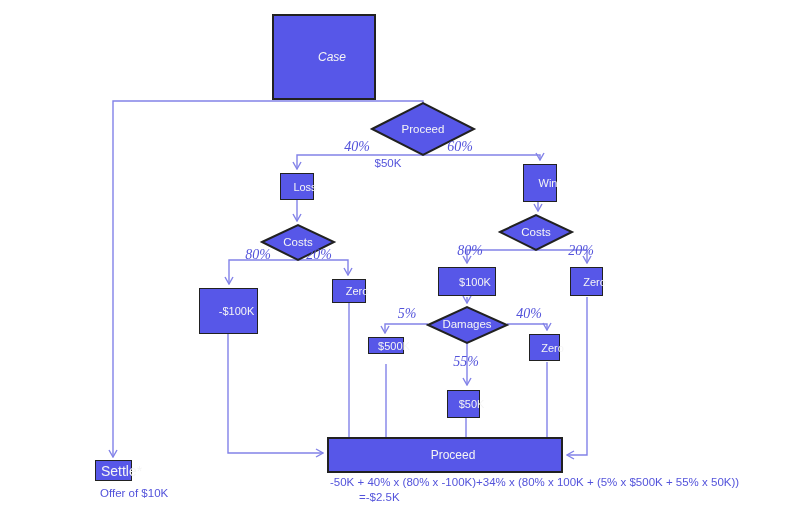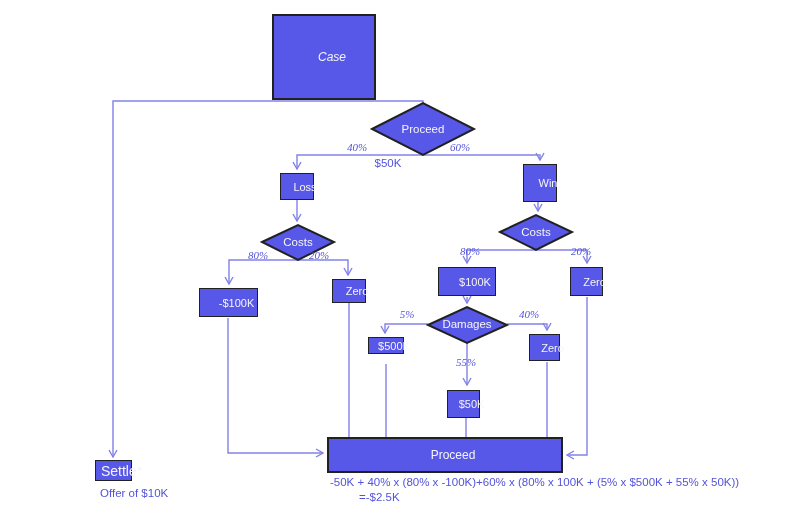--- a/index.html
+++ b/index.html
@@ -55,21 +55,21 @@
     transform: translate(-50%, -50%);
     white-space: nowrap;
     pointer-events: none;
   }
   .pct {
     position: absolute;
     z-index: 3;
     color: var(--label-text, #5353db);
     font-family: "Liberation Serif", serif;
     font-style: italic;
-    font-size: 11px;
+    font-size: 14px;
     transform: translate(-50%, -50%);
     white-space: nowrap;
   }
   .val {
     position: absolute;
     z-index: 3;
     color: var(--label-text, #5353db);
     font-size: 11.5px;
     transform: translate(-50%, -50%);
     white-space: nowrap;
@@ -119,21 +119,21 @@
     <polygon class="diamond" points="500,232 536,215 572,232 536,250"></polygon>
     <polygon class="diamond" points="428,325 467,307 507,325 467,343"></polygon>
   </svg>
 
   <div class="node root" style="left:272px; top:14px; width:104px; height:86px;">Case</div>
 
   <div class="node" style="left:280px; top:173px; width:34px; height:27px;">Loss</div>
 
   <div class="node" style="left:523px; top:164px; width:34px; height:38px;">Win</div>
 
-  <div class="node" style="left:199px; top:288px; width:59px; height:29px;">-$100K</div>
+  <div class="node" style="left:199px; top:288px; width:59px; height:46px;">-$100K</div>
 
   <div class="node" style="left:332px; top:279px; width:34px; height:24px;">Zero</div>
 
   <div class="node" style="left:438px; top:267px; width:58px; height:29px;">$100K</div>
 
   <div class="node" style="left:570px; top:267px; width:33px; height:29px;">Zero</div>
 
   <div class="node" style="left:368px; top:337px; width:36px; height:17px;">$500K</div>
 
   <div class="node" style="left:529px; top:334px; width:31px; height:27px;">Zero</div>
@@ -155,16 +155,16 @@
   <div class="pct" style="left:319px; top:255px;">20%</div>
   <div class="pct" style="left:470px; top:251px;">80%</div>
   <div class="pct" style="left:581px; top:251px;">20%</div>
   <div class="pct" style="left:407px; top:314px;">5%</div>
   <div class="pct" style="left:529px; top:314px;">40%</div>
   <div class="pct" style="left:466px; top:362px;">55%</div>
 
   <div class="val" style="left:388px; top:163px;">$50K</div>
 
   <div class="annot" style="left:100px; top:487px;">Offer of $10K</div>
-  <div class="annot" style="left:330px; top:476px;">-50K + 40% x (80% x -100K)+60% x (80% x 100K + (5% x $500K + 55% x 50K))</div>
+  <div class="annot" style="left:330px; top:476px;">-50K + 40% x (80% x -100K)+34% x (80% x 100K + (5% x $500K + 55% x 50K))</div>
   <div class="annot" style="left:330px; top:491px;margin-left:29px;">=-$2.5K</div>
 
 </div>
 
 </body></html>

